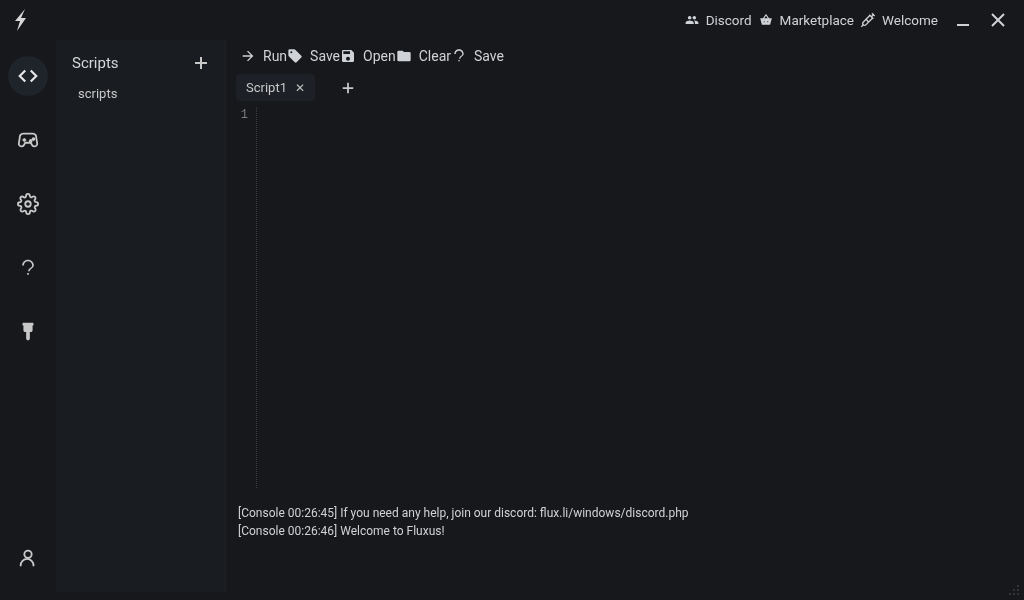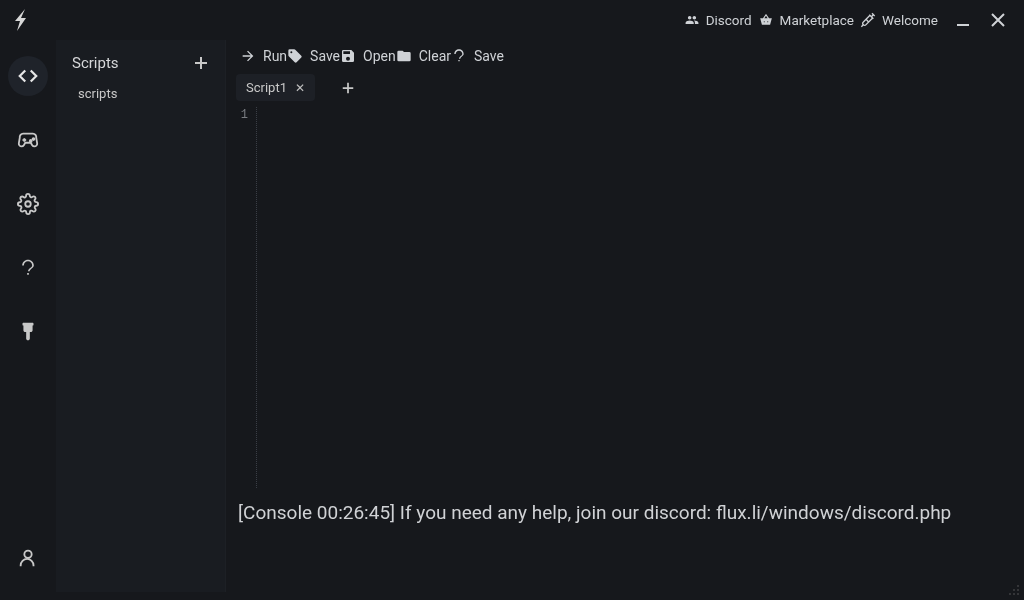--- a/index.html
+++ b/index.html
@@ -90,21 +90,21 @@
   }
   .indent-guide {
     position: absolute; left: 30px; top: 2px; bottom: 6px;
     border-left: 1px dotted #3a3e46;
   }
 
   .console {
     height: 106px;
     padding: 10px 12px 6px 12px;
     color: #d0d2d5;
-    font-size: 19px;
+    font-size: 12px;
     line-height: 18px;
   }
 
   .resize-grip {
     position: absolute; right: 4px; bottom: 4px;
     opacity: 0.35;
   }
 </style>
 </head>
 <body>
@@ -260,20 +260,21 @@
 
   <div class="editor">
     <div class="gutter">
       <div>1</div>
     </div>
     <div class="indent-guide"></div>
   </div>
 
   <div class="console">
     <div>[Console 00:26:45] If you need any help, join our discord: flux.li/windows/discord.php</div>
+    <div>[Console 00:26:46] Welcome to Fluxus!</div>
   </div>
 </div>
 
 <div class="resize-grip">
   <svg width="14" height="14" viewBox="0 0 14 14" fill="#888">
     <circle cx="12" cy="4" r="1"></circle>
       <circle cx="12" cy="8" r="1"></circle>
       <circle cx="12" cy="12" r="1"></circle>
     <circle cx="8" cy="8" r="1"></circle>
       <circle cx="8" cy="12" r="1"></circle>

